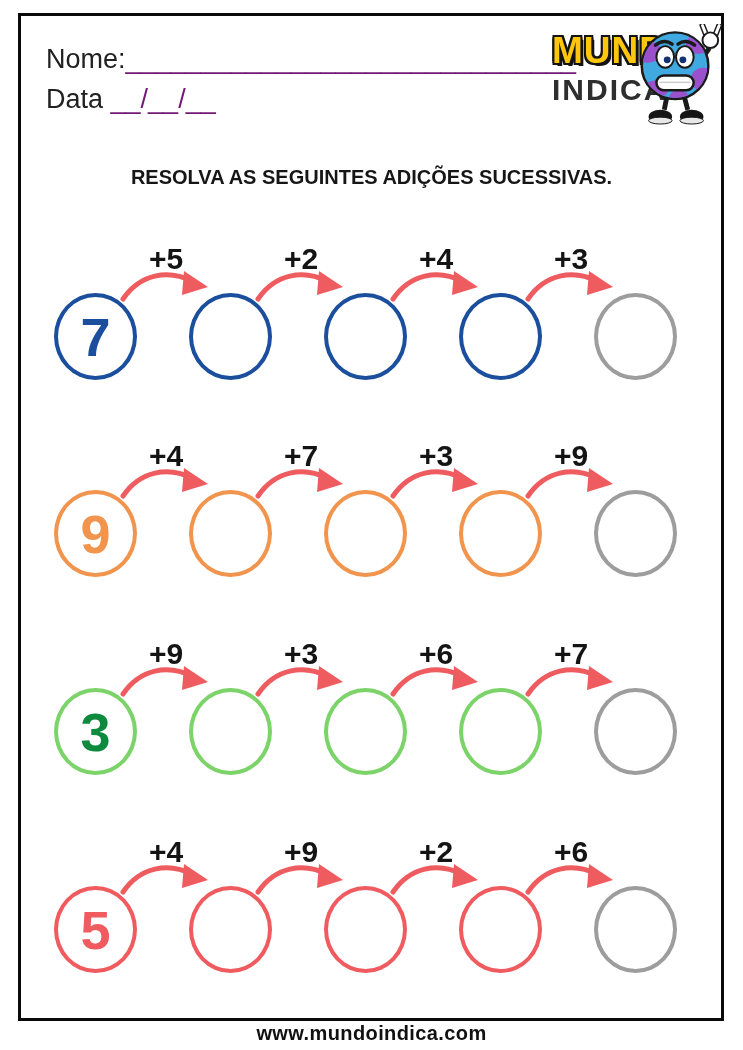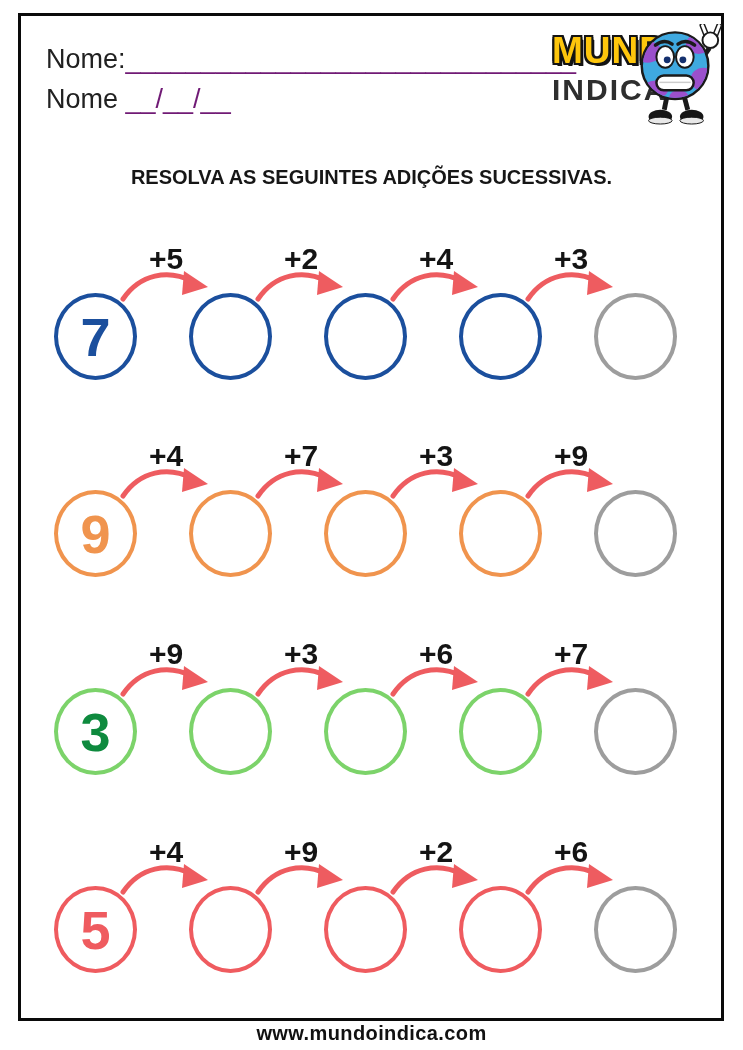--- a/index.html
+++ b/index.html
@@ -36,21 +36,21 @@
 </style>
 </head>
 <body>
 
 <div class="frame" style="border-color: rgb(10, 10, 10);"></div>
 
 <div class="name-line">
   <span>Nome:</span><span class="fill-blank">______________________________</span>
 </div>
 <div class="date-line">
-  <span>Nome</span>
+  <span>Data</span>
   <span class="fill-blank">__/__/__</span>
 </div>
 
 <div class="logo">
   <div class="logo-mundo">MUNDO</div>
   <div class="logo-indica">INDICA</div>
   <svg class="globe" viewBox="0 0 100 105">
 
     <line x1="40" y1="72" x2="37" y2="87" stroke="#1a1a1a" stroke-width="5"></line>
     <line x1="57" y1="72" x2="61" y2="87" stroke="#1a1a1a" stroke-width="5"></line>

